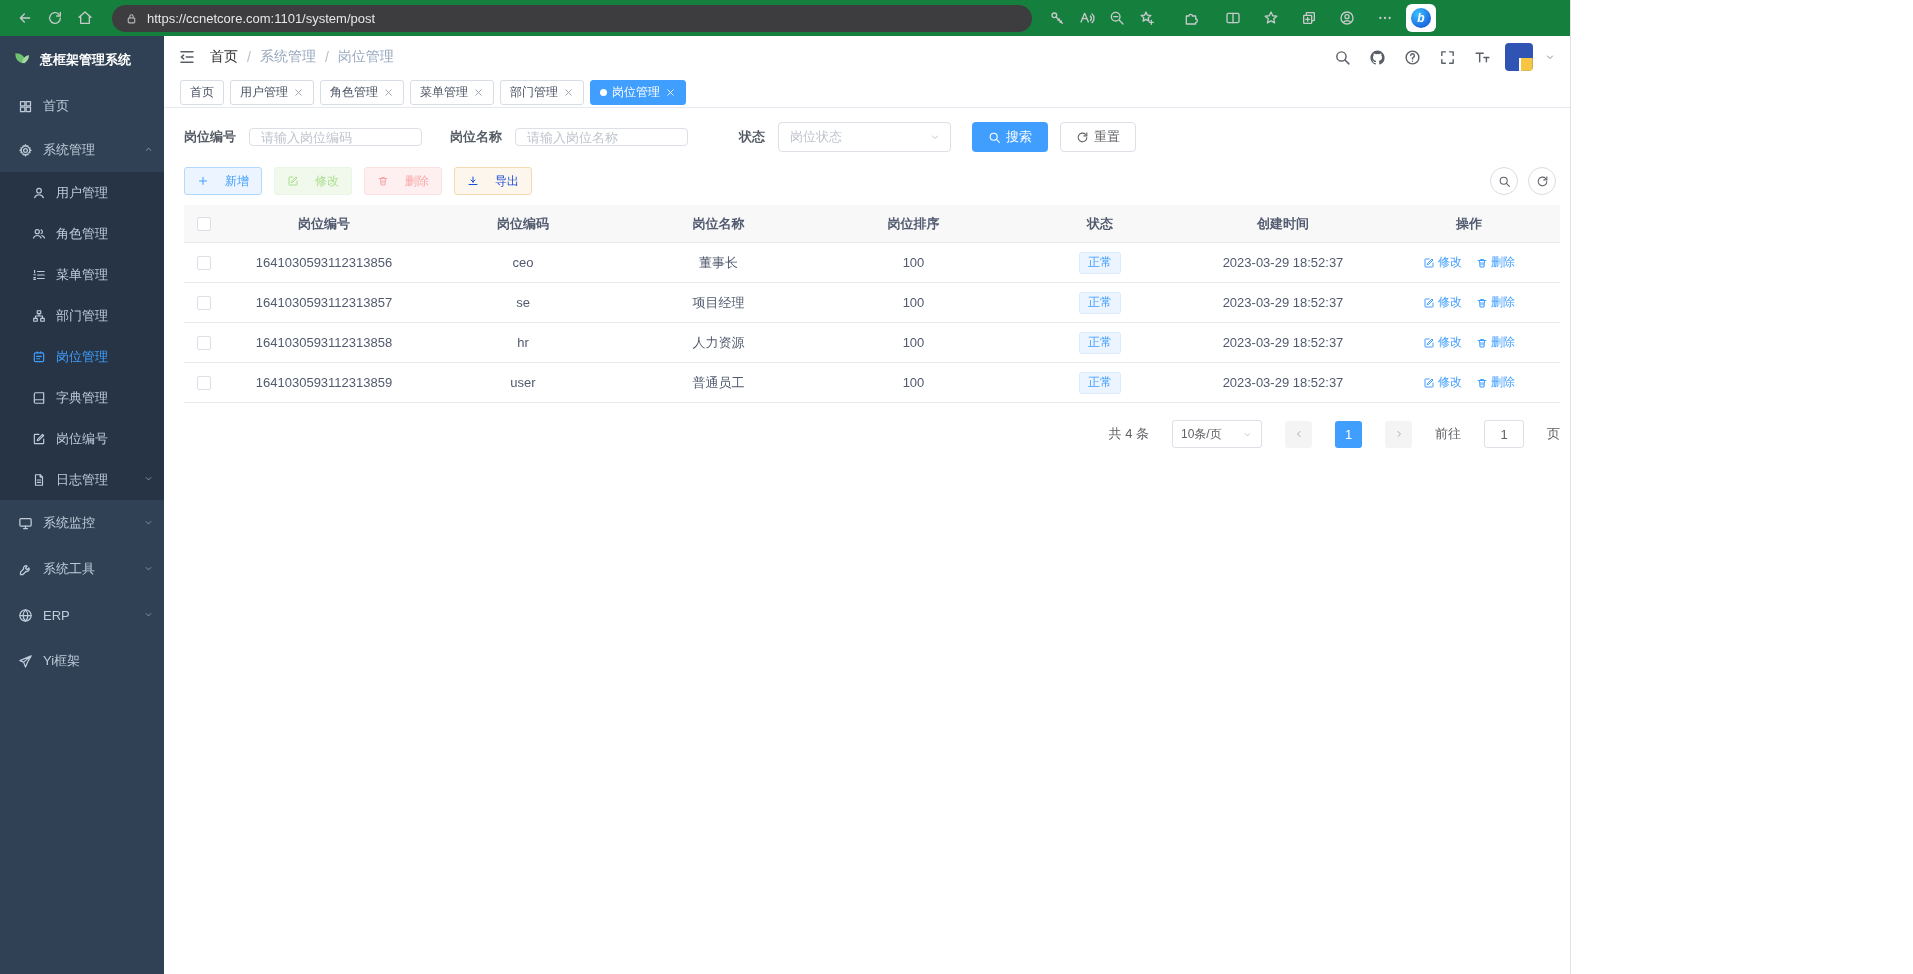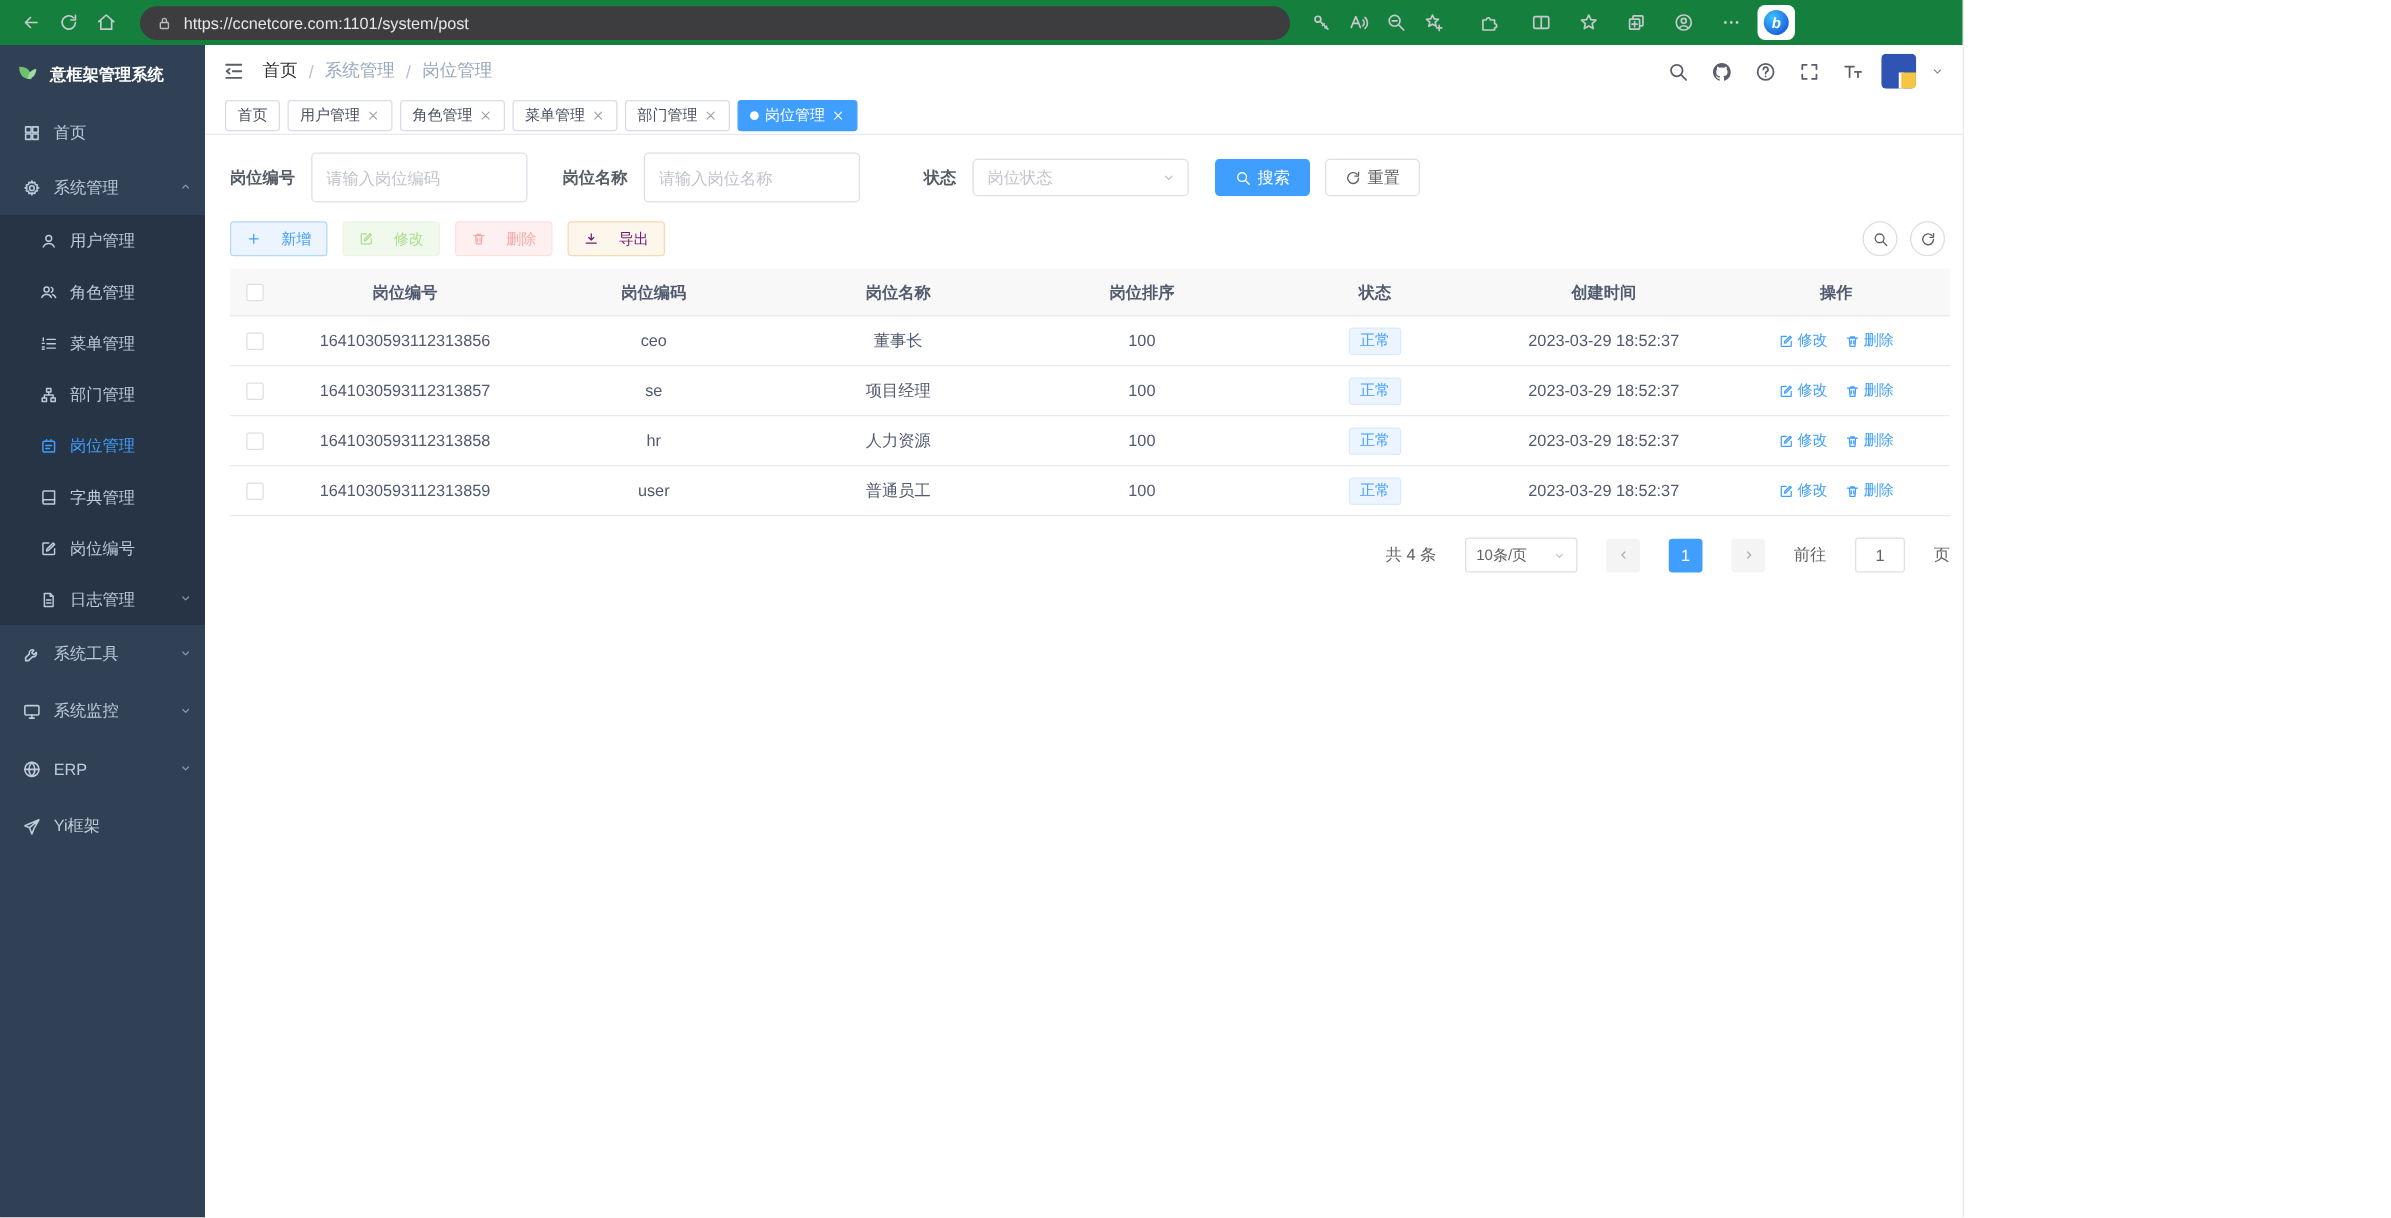--- a/index.html
+++ b/index.html
@@ -63,37 +63,37 @@
   .tab .x{display:flex;color:#9aa0ab}
   .tab .x svg.i{width:11px;height:11px}
   .tab.active{background:#409eff;border-color:#409eff;color:#fff}
   .tab.active .dot{width:7px;height:7px;border-radius:50%;background:#fff}
   .tab.active .x{color:#fff}
 
   
   .content{flex:1;padding:14px 10px 0 20px;display:flex;flex-direction:column}
   .filters{display:flex;align-items:center;margin-bottom:15px}
   .flabel{font-size:13px;font-weight:700;color:#555c66;margin-right:13px;white-space:nowrap}
-  input.finput{width:173px;height:40px;border:1px solid #dcdfe6;border-radius:4px;padding:0 11px;font-size:13px;color:#606266;outline:none;font-family:inherit}
+  input.finput{width:173px;height:18px;border:1px solid #dcdfe6;border-radius:4px;padding:0 11px;font-size:13px;color:#606266;outline:none;font-family:inherit}
   input.finput::placeholder{color:#bfc4cc}
   .fselect{width:173px;height:30px;border:1px solid #dcdfe6;border-radius:4px;display:flex;align-items:center;justify-content:space-between;padding:0 9px 0 11px;font-size:13px;color:#bfc4cc;cursor:pointer}
   .fselect svg.i{width:12px;height:12px;color:#c0c4cc}
   .g1{margin-right:28px}.g2{margin-right:51px}
   .btn{height:30px;border-radius:4px;border:1px solid transparent;display:inline-flex;align-items:center;gap:5px;padding:0 15px;font-size:13px;cursor:pointer;font-family:inherit}
   .btn svg.i{width:13px;height:13px}
   .btn-primary{background:#409eff;color:#fff;margin-left:21px}
   .btn-plain{background:#fff;border-color:#dcdfe6;color:#606266;margin-left:12px}
 
   .actions{display:flex;align-items:center;margin-bottom:10px}
   .abtn{height:28px;border-radius:3px;display:inline-flex;align-items:center;gap:16px;padding:0 12px;font-size:12px;border:1px solid;margin-right:12px;cursor:pointer;font-family:inherit}
   .abtn svg.i{width:12px;height:12px}
   .a-add{background:#ecf5ff;border-color:#b3d8ff;color:#409eff}
   .a-edit{background:#f0f9eb;border-color:#e9f6e1;color:#abde90}
   .a-del{background:#fef0f0;border-color:#fce1e1;color:#f8a8a8}
-  .a-exp{background:#fdf6ec;border-color:#f5dab1;color:#701a75}
+  .a-exp{background:#fdf6ec;border-color:#f5dab1;color:#1d4ed8}
   .actions-right{margin-left:auto;display:flex;gap:10px;padding-right:4px}
   .cbtn{width:28px;height:28px;border-radius:50%;border:1px solid #d9dce3;background:#fff;color:#606266;display:flex;align-items:center;justify-content:center;cursor:pointer}
   .cbtn svg.i{width:13px;height:13px}
 
   
   .thead{display:flex;align-items:center;height:38px;background:#f8f8f9;border-bottom:1px solid #e8eaec}
   .th{font-size:13px;font-weight:700;color:#515a6e}
   .tr{display:flex;align-items:center;height:40px;border-bottom:1px solid #e8eaec;font-size:13px;color:#515a6e}
   .th,.td{display:flex;align-items:center;justify-content:center}
   .c0{width:40px}.c1{width:200px}.c2{width:198px}.c3{width:193px}.c4{width:197px}.c5{width:176px}.c6{width:190px}.c7{flex:1}
@@ -437,32 +437,32 @@
             </svg>
           <span class="lbl">日志管理</span>
           <span class="caret"><svg class="i" style="width:11px;height:11px;color:#8d99ab">
                 <use href="#i-chevdown"></use>
               </svg></span>
         </div>
       </div>
 
       <div class="mi tall">
         <svg class="i">
+            <use href="#i-monitor"></use>
+          </svg>
+        <span class="lbl">系统监控</span>
+        <span class="caret"><svg class="i">
+              <use href="#i-chevdown"></use>
+            </svg></span>
+      </div>
+      <div class="mi tall">
+        <svg class="i">
             <use href="#i-tool"></use>
           </svg>
         <span class="lbl">系统工具</span>
-        <span class="caret"><svg class="i">
-              <use href="#i-chevdown"></use>
-            </svg></span>
-      </div>
-      <div class="mi tall">
-        <svg class="i">
-            <use href="#i-monitor"></use>
-          </svg>
-        <span class="lbl">系统监控</span>
         <span class="caret"><svg class="i">
               <use href="#i-chevdown"></use>
             </svg></span>
       </div>
       <div class="mi tall">
         <svg class="i">
             <use href="#i-globe"></use>
           </svg>
         <span class="lbl">ERP</span>
         <span class="caret"><svg class="i">

